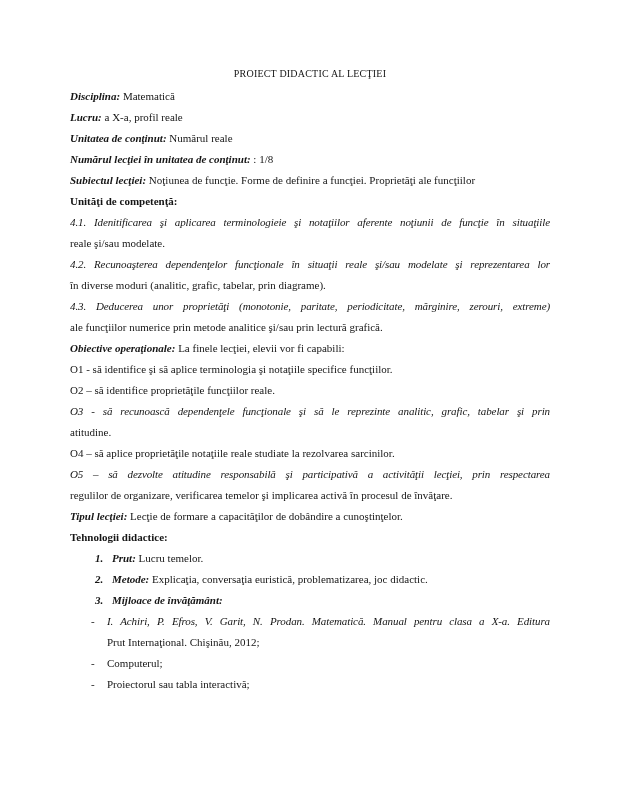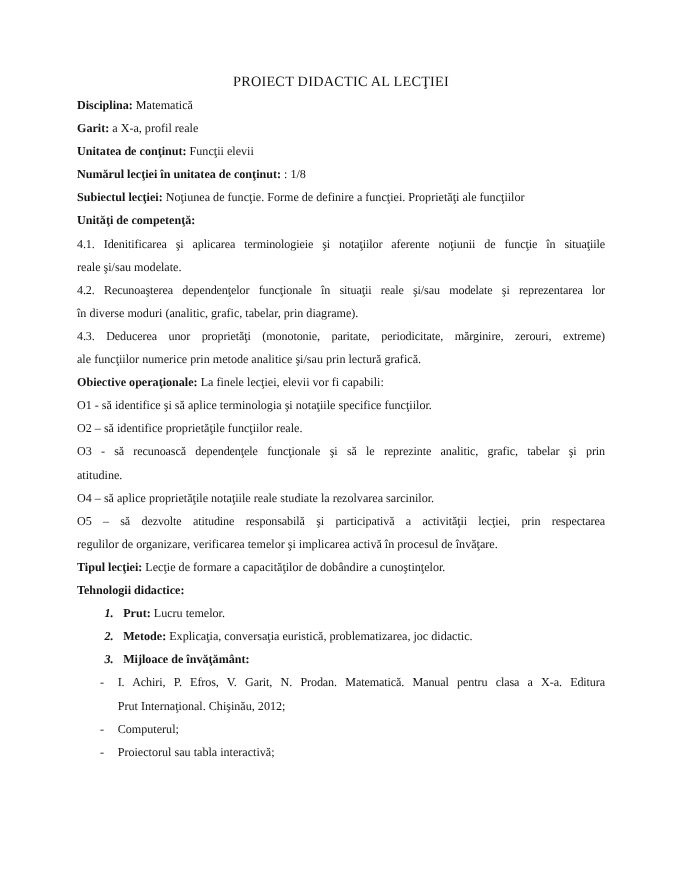--- a/index.html
+++ b/index.html
@@ -14,39 +14,41 @@
     background: #ffffff;
     box-sizing: border-box;
     padding: 62px 68px 0 70px;
     font-family: "Liberation Serif", "DejaVu Serif", serif;
     font-size: 11px;
     color: #151515;
     overflow: hidden;
   }
   .title {
     text-align: center;
-    font-size: 13px;
+    font-size: 10px;
     line-height: 24px;
     letter-spacing: 0.2px;
   }
   .line {
     line-height: 21px;
     white-space: normal;
   }
   .lbl {
     font-weight: bold;
+    font-style: italic;
   }
   .heading {
     font-weight: bold;
     line-height: 21px;
   }
   .just {
     text-align: justify;
     text-align-last: justify;
     letter-spacing: -0.1px;
+    font-style: italic;
   }
   .num-item {
     position: relative;
     padding-left: 42px;
     line-height: 21px;
   }
   .num-marker {
     position: absolute;
     left: 25px;
     font-weight: bold;
@@ -66,23 +68,23 @@
 </style>
 </head>
 <body>
 
 <div class="page">
 
   <div class="title">PROIECT DIDACTIC AL LECŢIEI</div>
 
   <div class="line"><span class="lbl">Disciplina:</span> <span>Matematică</span></div>
 
-  <div class="line"><span class="lbl">Garit:</span> <span>a X-a, profil reale</span></div>
+  <div class="line"><span class="lbl">Lucru:</span> <span>a X-a, profil reale</span></div>
 
-  <div class="line"><span class="lbl">Unitatea de conţinut:</span> <span>Funcţii elevii</span></div>
+  <div class="line"><span class="lbl">Unitatea de conţinut:</span> <span>Numărul reale</span></div>
 
   <div class="line"><span class="lbl">Numărul lecţiei în unitatea de conţinut:</span> <span>: 1/8</span></div>
 
   <div class="line"><span class="lbl">Subiectul lecţiei:</span> <span>Noţiunea de funcţie. Forme de definire a funcţiei. Proprietăţi ale funcţiilor</span></div>
 
   <div class="heading">Unităţi de competenţă:</div>
 
   <div class="line just">4.1. Idenitificarea şi aplicarea terminologieie şi notaţiilor aferente noţiunii de funcţie în situaţiile</div>
   <div class="line">reale şi/sau modelate.</div>
 

